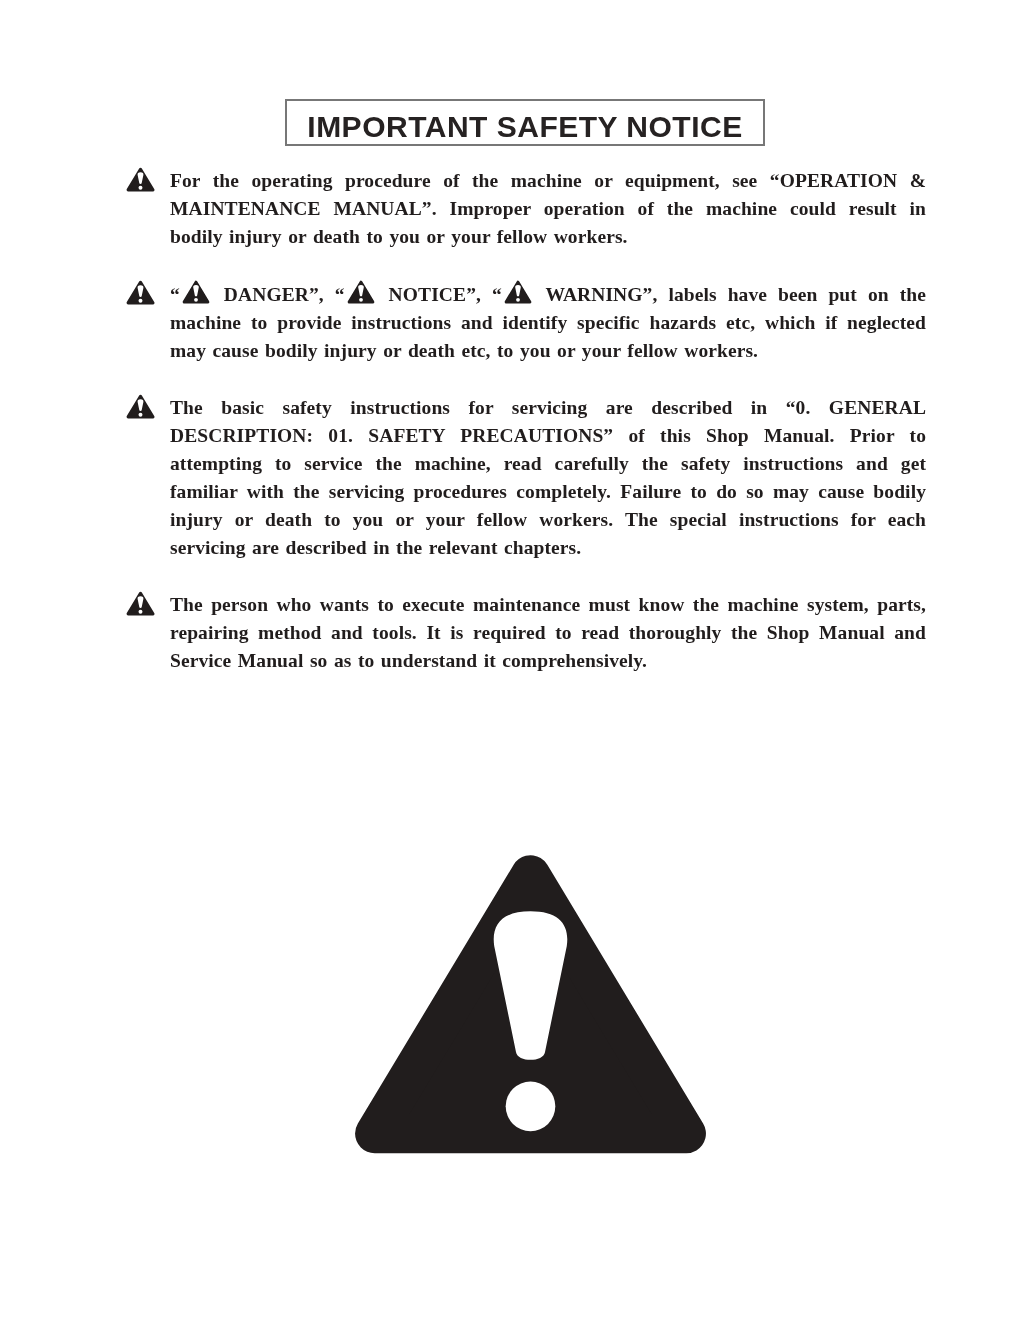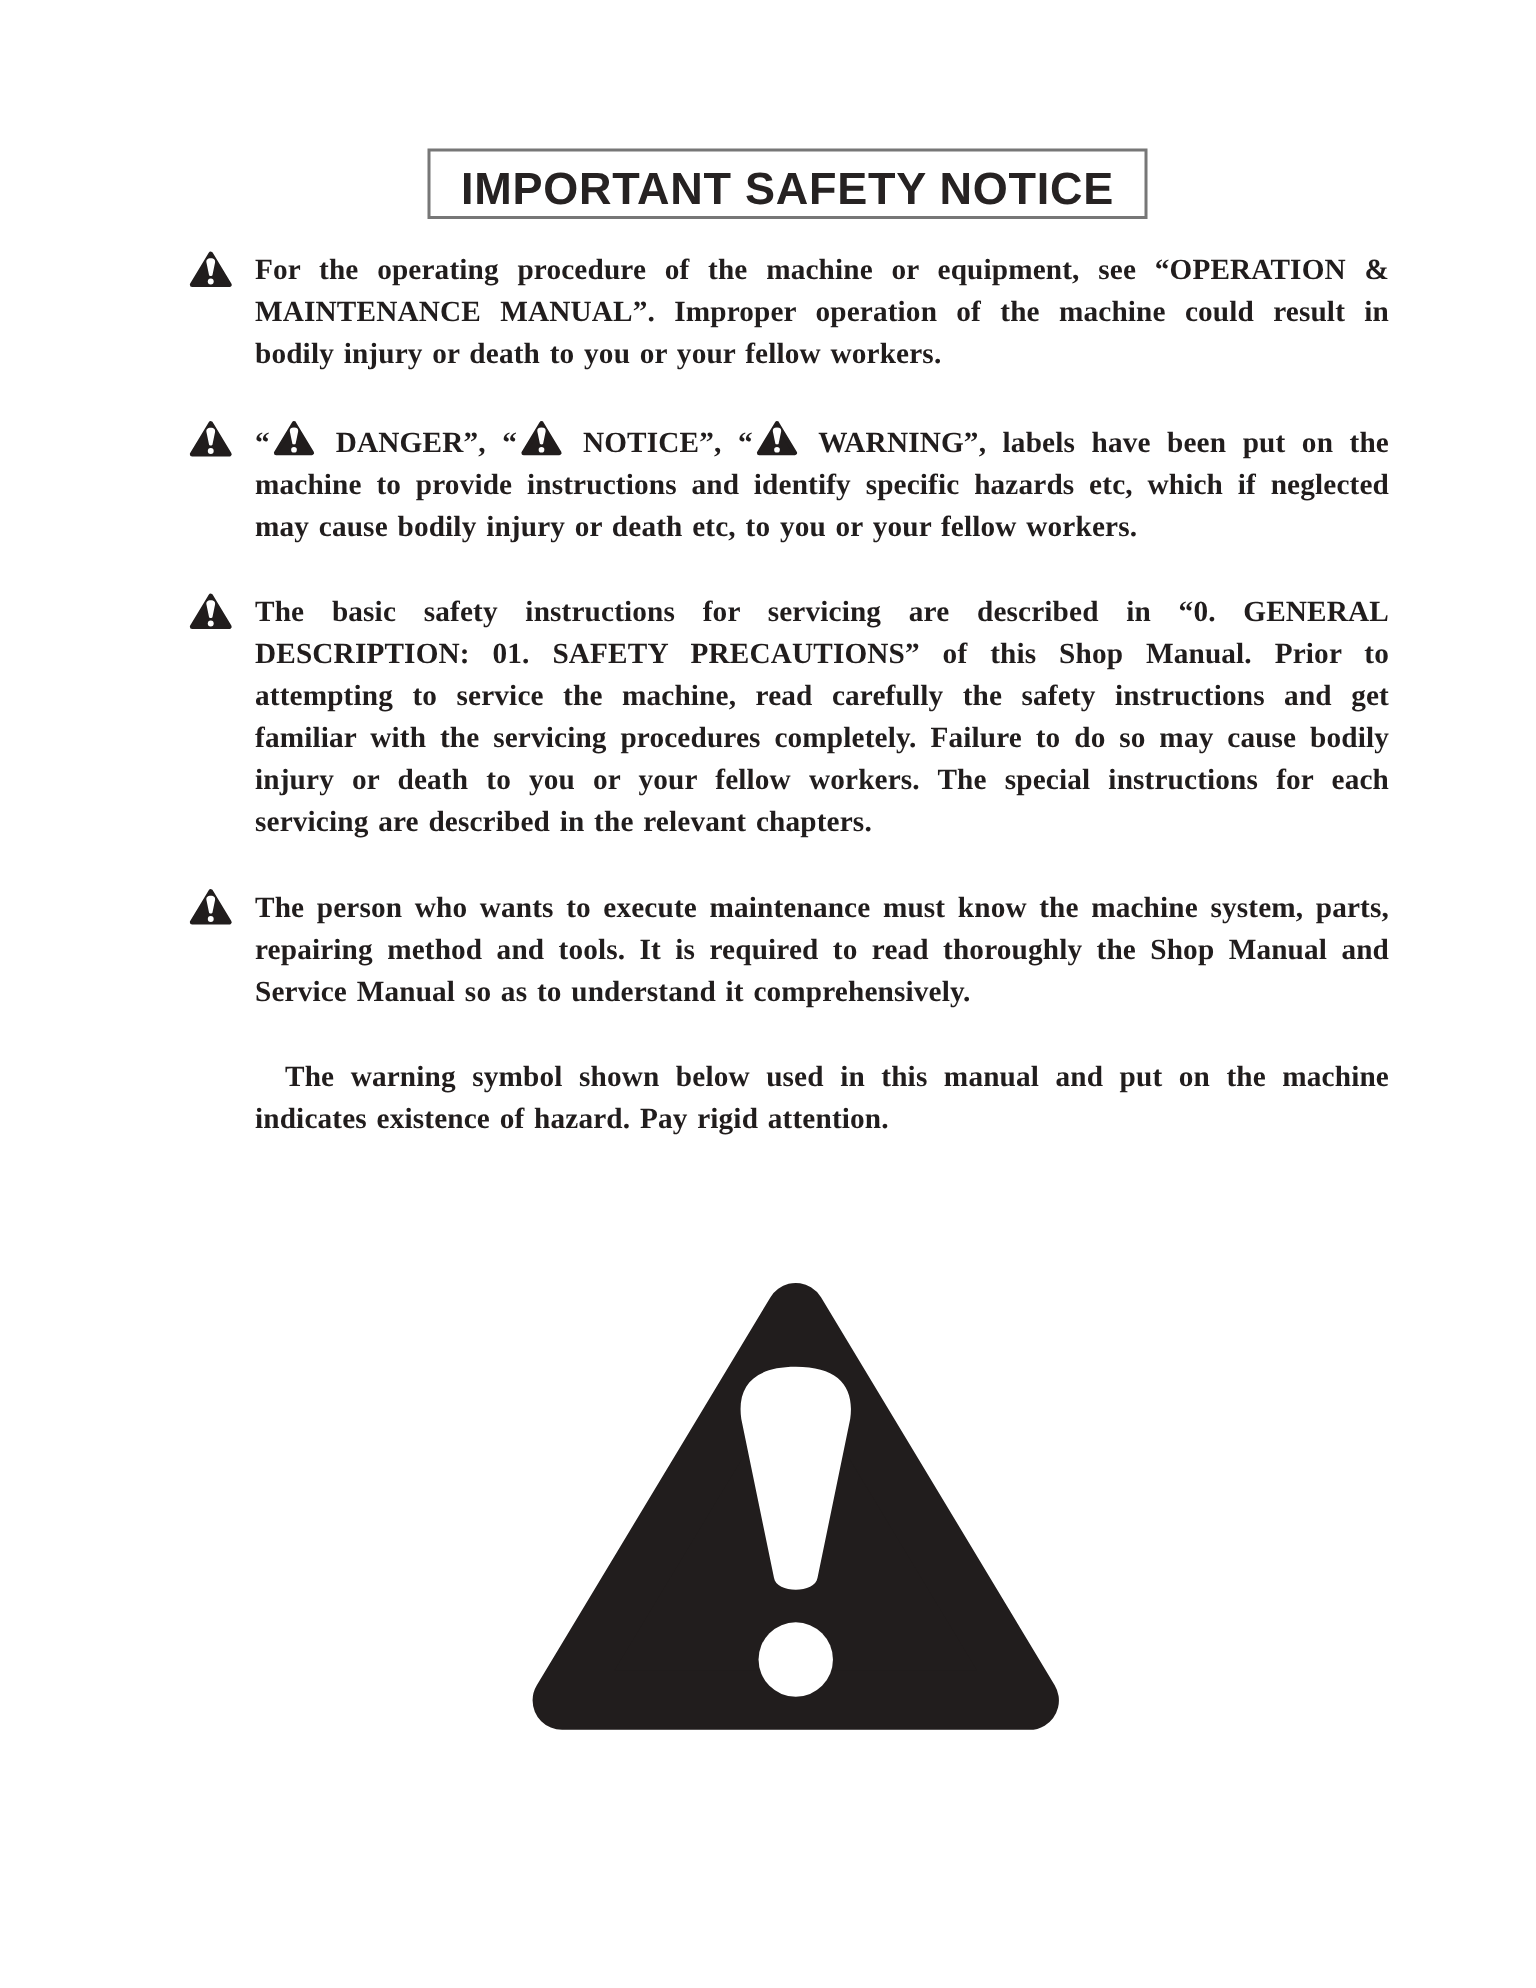--- a/index.html
+++ b/index.html
@@ -130,23 +130,20 @@
 
     <div class="para">
       <span class="bullet">
           <svg viewBox="0 0 120 104">
             <use href="#warn-tri"></use>
           </svg>
         </span>
       <span>The person who wants to execute maintenance must know the machine system, parts, repairing method and tools.  It is required to read thoroughly the Shop Manual and Service Manual so as to understand it comprehensively.</span>
     </div>
 
-    <div class="para indent-first">
-      <span>The warning symbol shown below used in this manual and put on the machine indicates existence of hazard.  Pay rigid attention.</span>
-    </div>
 
   </div>
 
   <div class="big-symbol">
     <svg viewBox="0 0 120 104">
         <use href="#warn-tri"></use>
       </svg>
   </div>
 
 </div>

